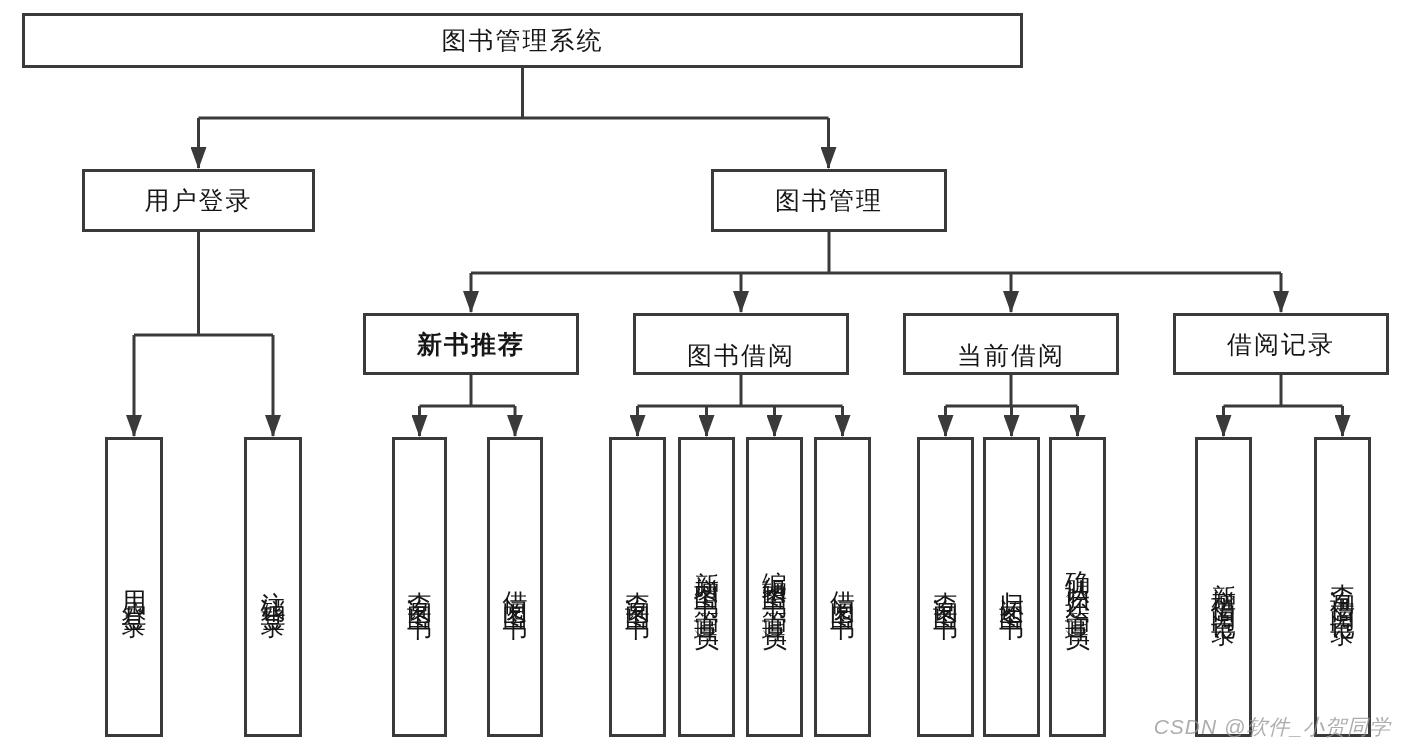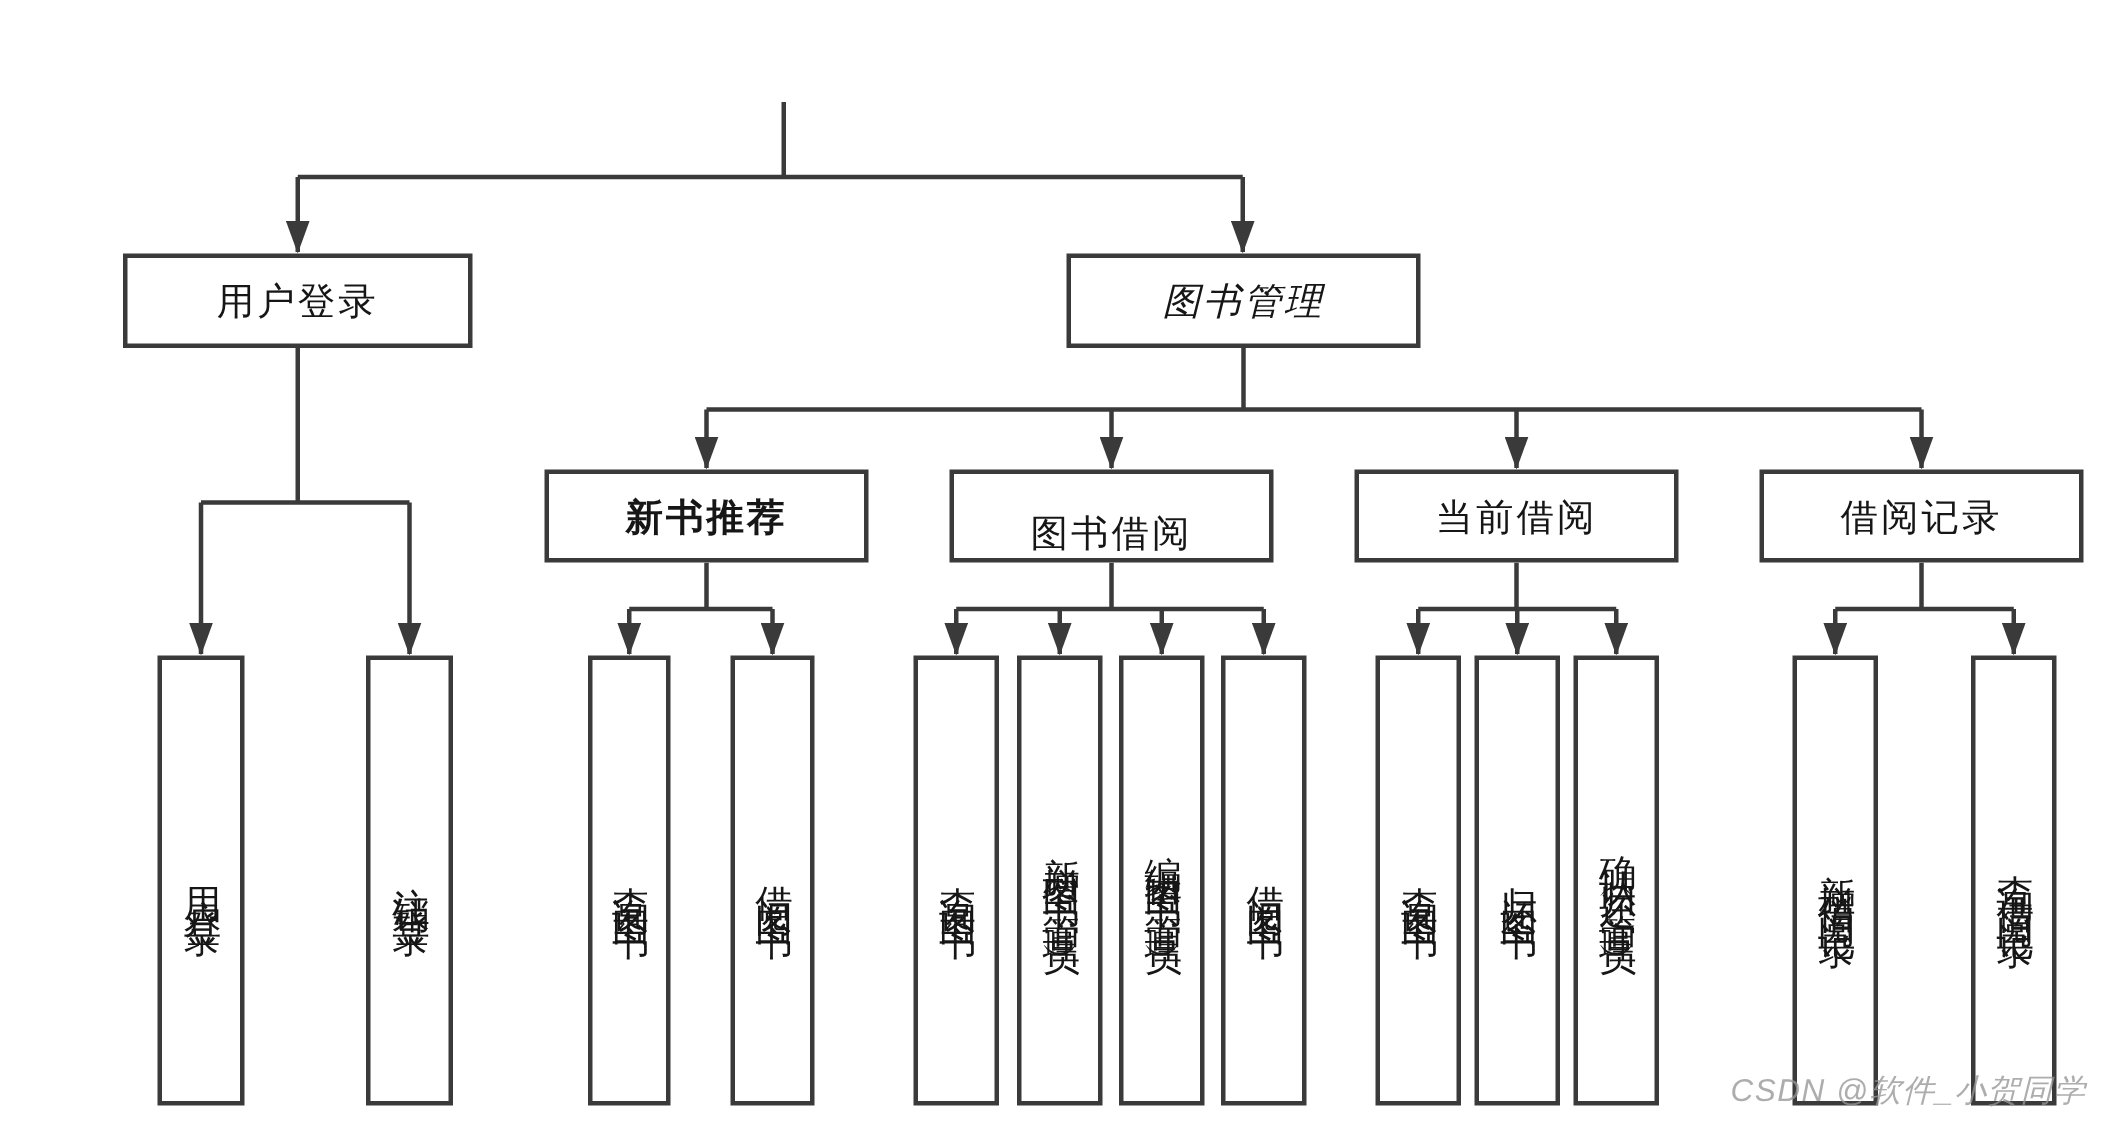--- a/index.html
+++ b/index.html
@@ -41,25 +41,25 @@
     writing-mode: vertical-lr;
     text-orientation: mixed;
     letter-spacing: 8px;
     white-space: nowrap;
     line-height: 1;
   }
   
   .n-root   { left: 22px;   top: 13px;  width: 1001px; height: 55px; }
   
   .n-login  { left: 82px;   top: 169px; width: 233px;  height: 63px; }
-  .n-mgmt   { left: 711px;  top: 169px; width: 236px;  height: 63px; font-style: italic; }
+  .n-mgmt   { left: 711px;  top: 169px; width: 236px;  height: 63px; }
   
   .n-rec    { left: 363px;  top: 313px; width: 216px;  height: 62px; font-weight: bold; }
   .n-borrow { left: 633px;  top: 313px; width: 216px;  height: 62px; align-items: flex-end; }
-  .n-cur    { left: 903px;  top: 313px; width: 216px;  height: 62px; }
+  .n-cur    { left: 903px;  top: 313px; width: 216px;  height: 62px; align-items: flex-end; }
   .n-record { left: 1173px; top: 313px; width: 216px;  height: 62px; }
   
   .leaf { top: 437px; height: 300px; }
   .n-a1 { left: 105px;  width: 58px; }
   .n-a2 { left: 244px;  width: 58px; }
   .n-b1 { left: 392px;  width: 55px; }
   .n-b2 { left: 487px;  width: 56px; }
   .n-c1 { left: 609px;  width: 57px; }
   .n-c2 { left: 678px;  width: 57px; }
   .n-c3 { left: 746px;  width: 57px; }
@@ -129,20 +129,23 @@
       <path d="M1011.5 406 V436" marker-end="url(#arrow)"></path>
       <path d="M1077.5 406 V436" marker-end="url(#arrow)"></path>
 
       <path d="M1281 375 V406"></path>
       <path d="M1223.5 406 H1342.5"></path>
       <path d="M1223.5 406 V436" marker-end="url(#arrow)"></path>
       <path d="M1342.5 406 V436" marker-end="url(#arrow)"></path>
     </g>
   </svg>
 
+  <div class="box n-root">
+    <span>图书管理系统</span>
+  </div>
 
   <div class="box n-login">
     <span>用户登录</span>
   </div>
   <div class="box n-mgmt">
     <span>图书管理</span>
   </div>
 
   <div class="box n-rec">
     <span>新书推荐</span>

